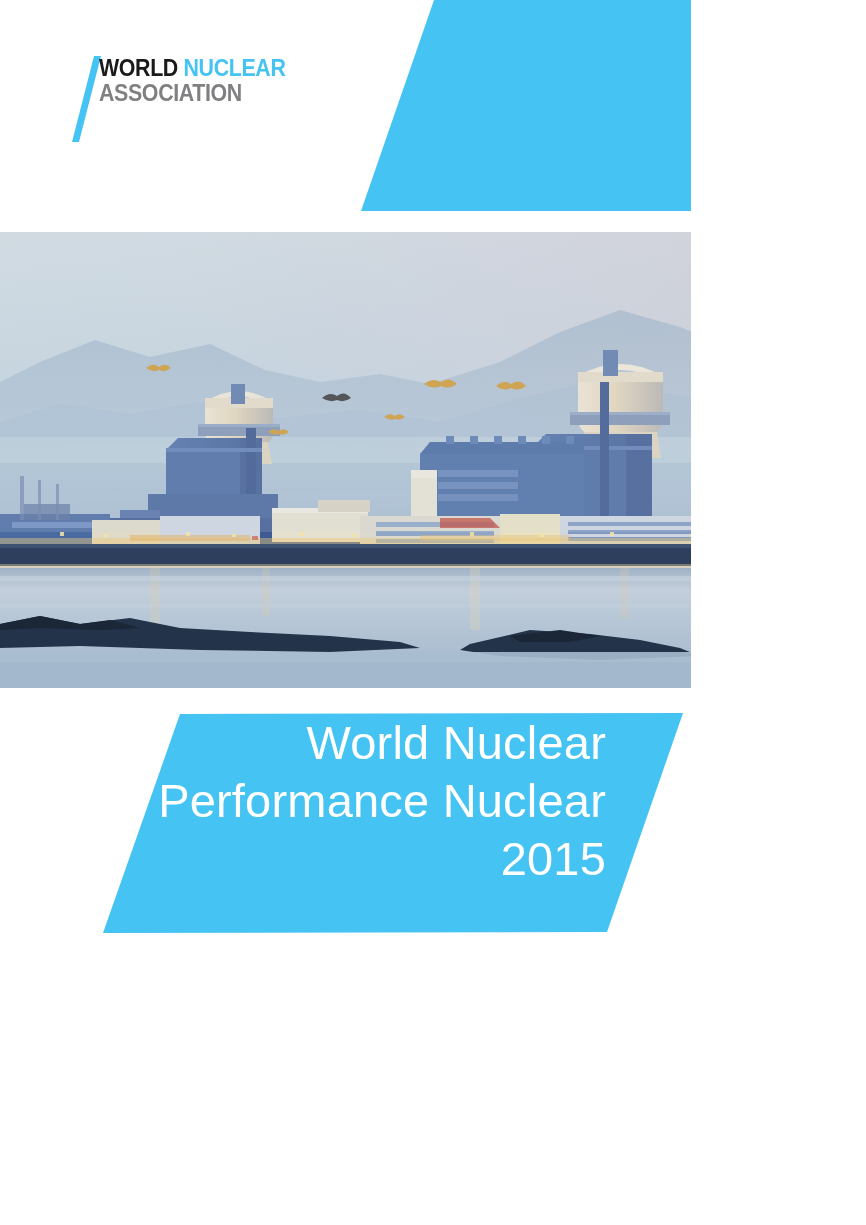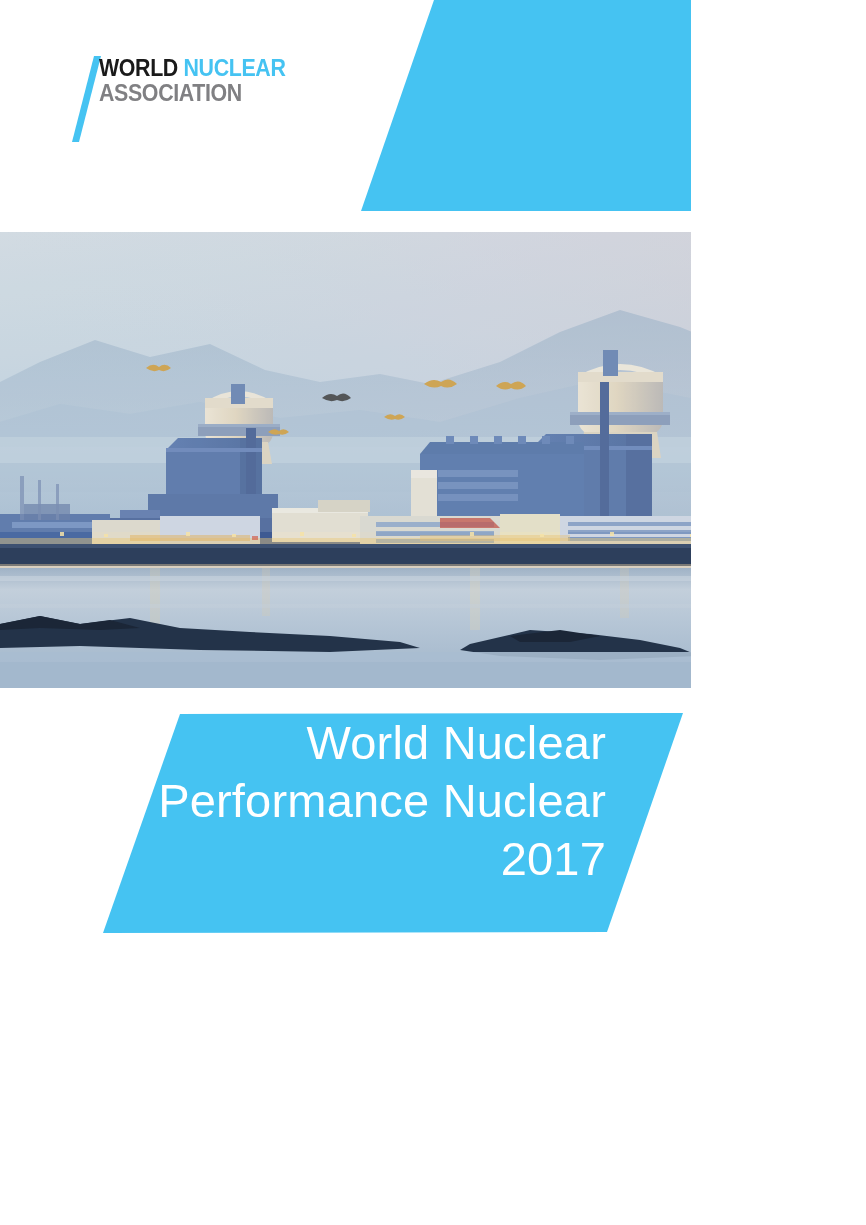--- a/index.html
+++ b/index.html
@@ -317,16 +317,16 @@
 
   <div class="title-banner">
     <svg width="866" height="250" viewBox="0 0 866 250">
       <polygon points="180,14 683,13 607,232 103,233" fill="#45c3f2"></polygon>
     </svg>
   </div>
 
   <div class="title-text">
     <span class="title-line">World Nuclear</span>
     <span class="title-line">Performance Nuclear</span>
-    <span class="title-line">2017</span>
+    <span class="title-line">2015</span>
   </div>
 
 </div>
 
 </body></html>

